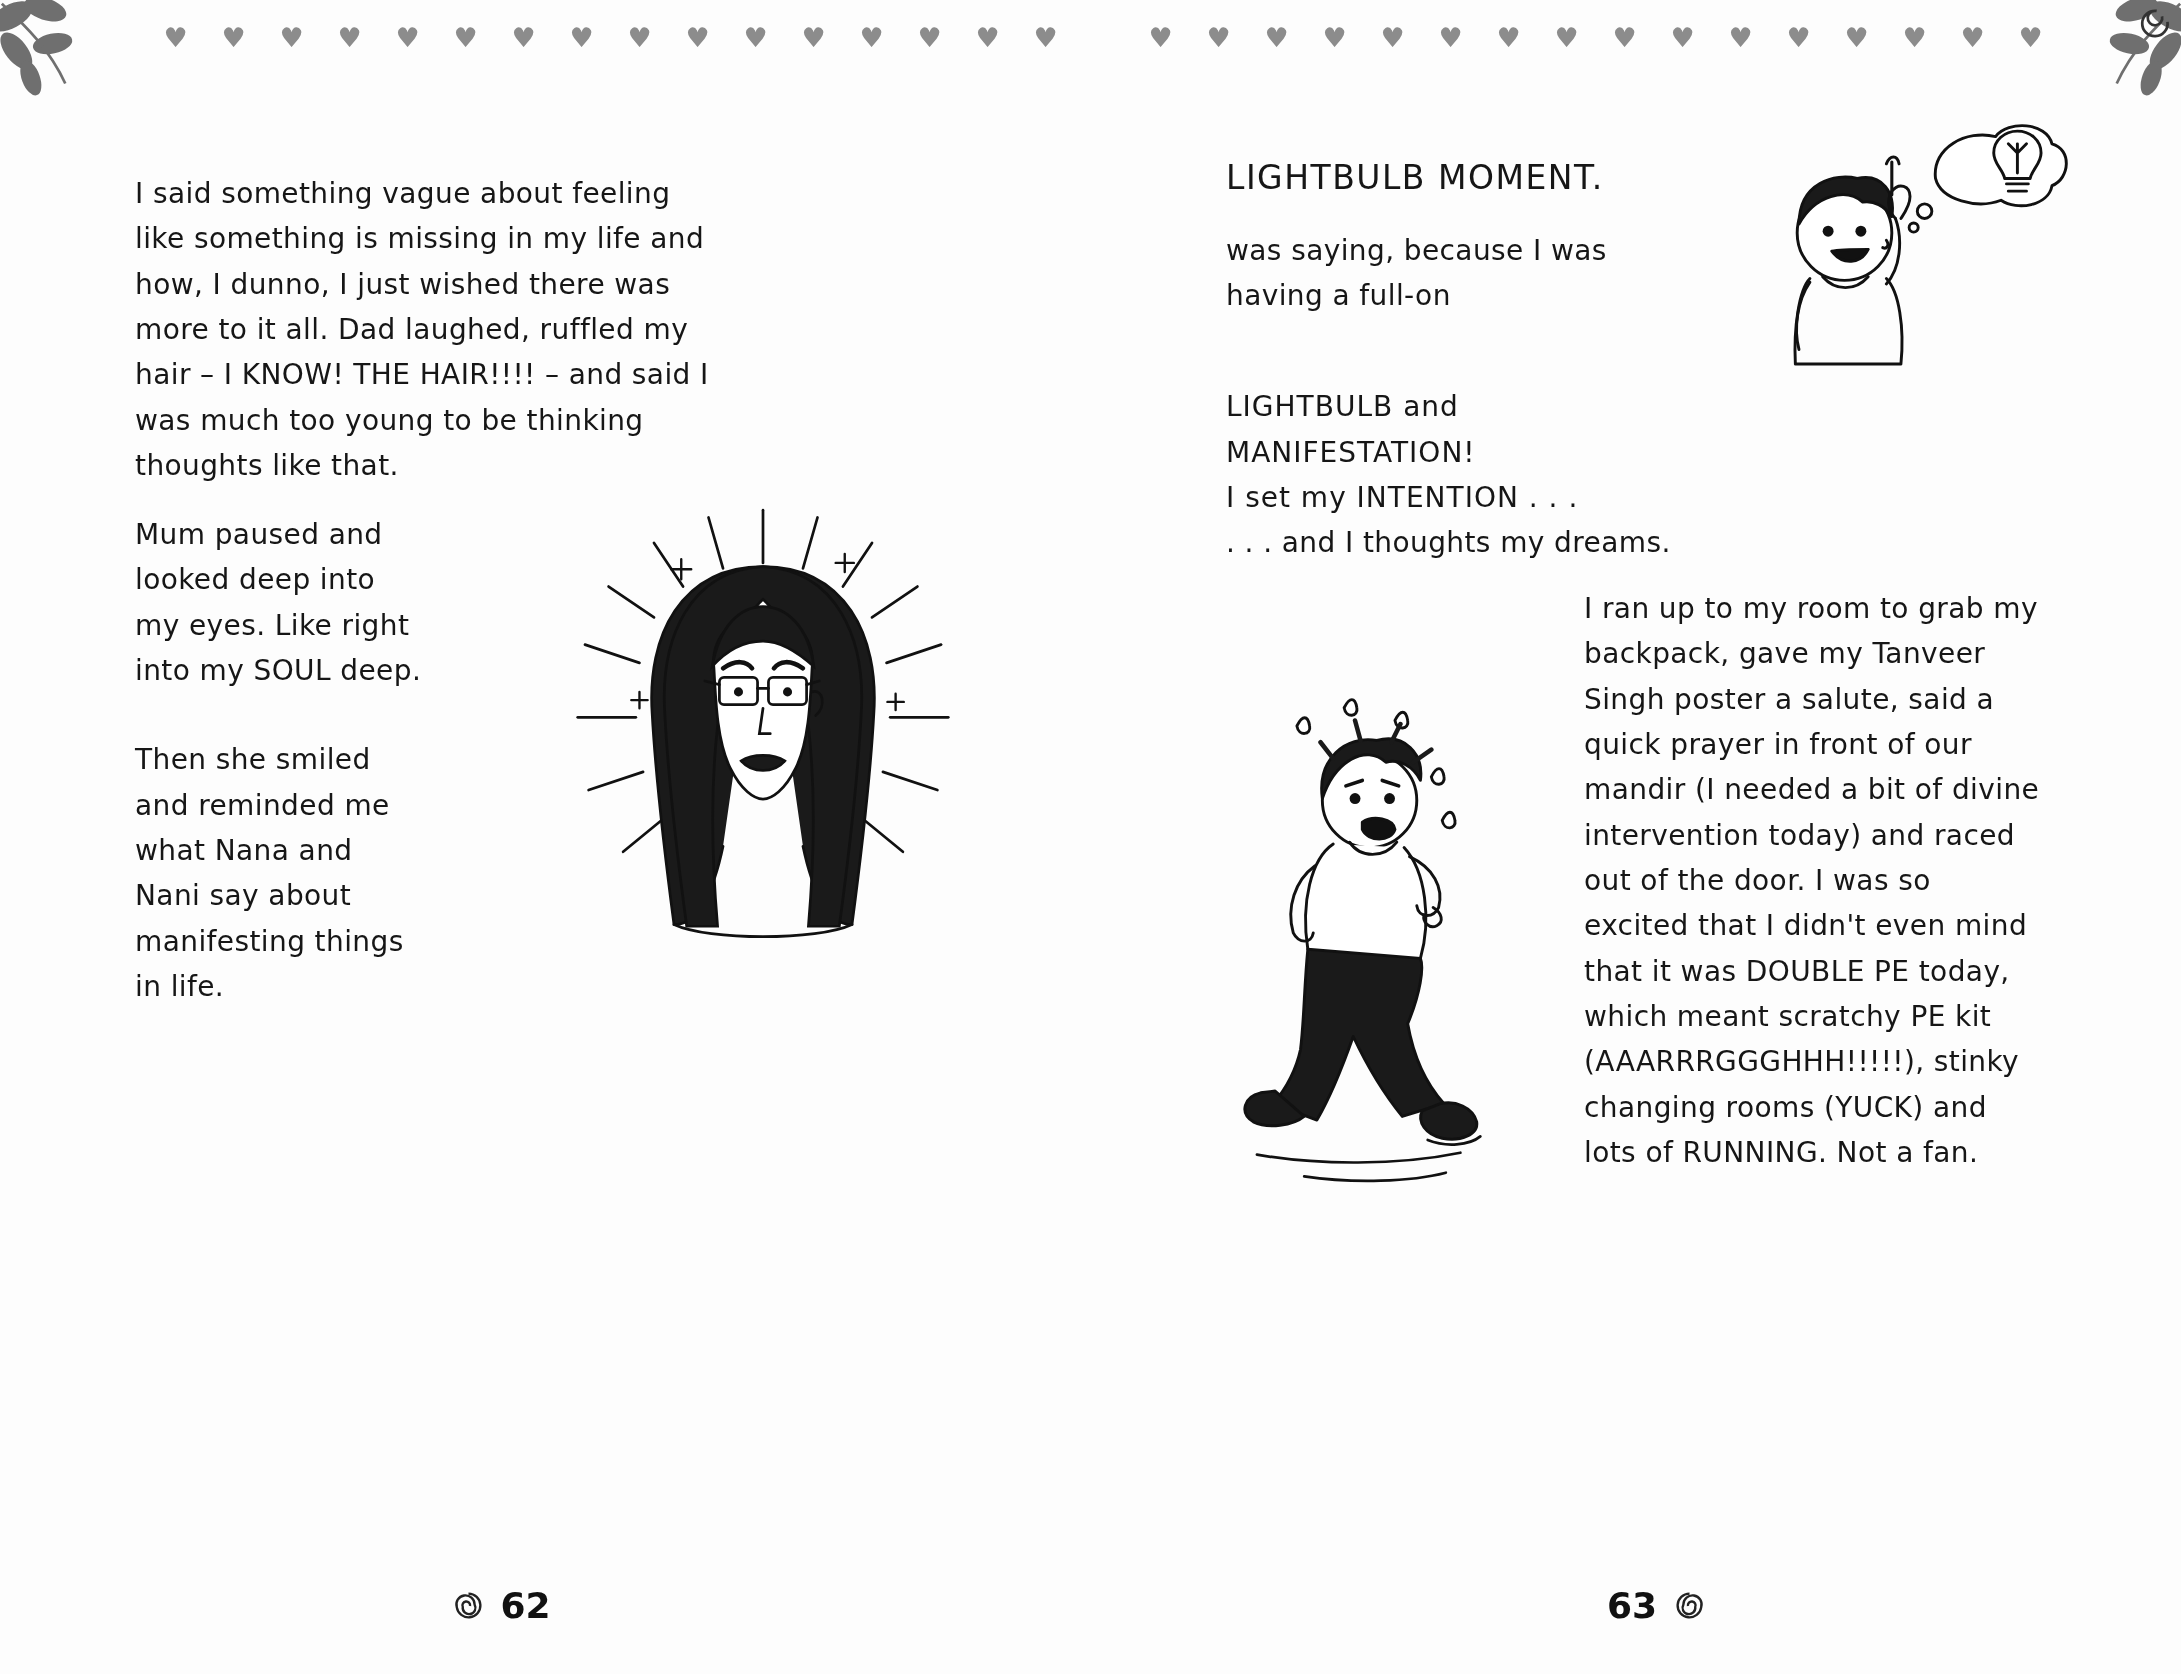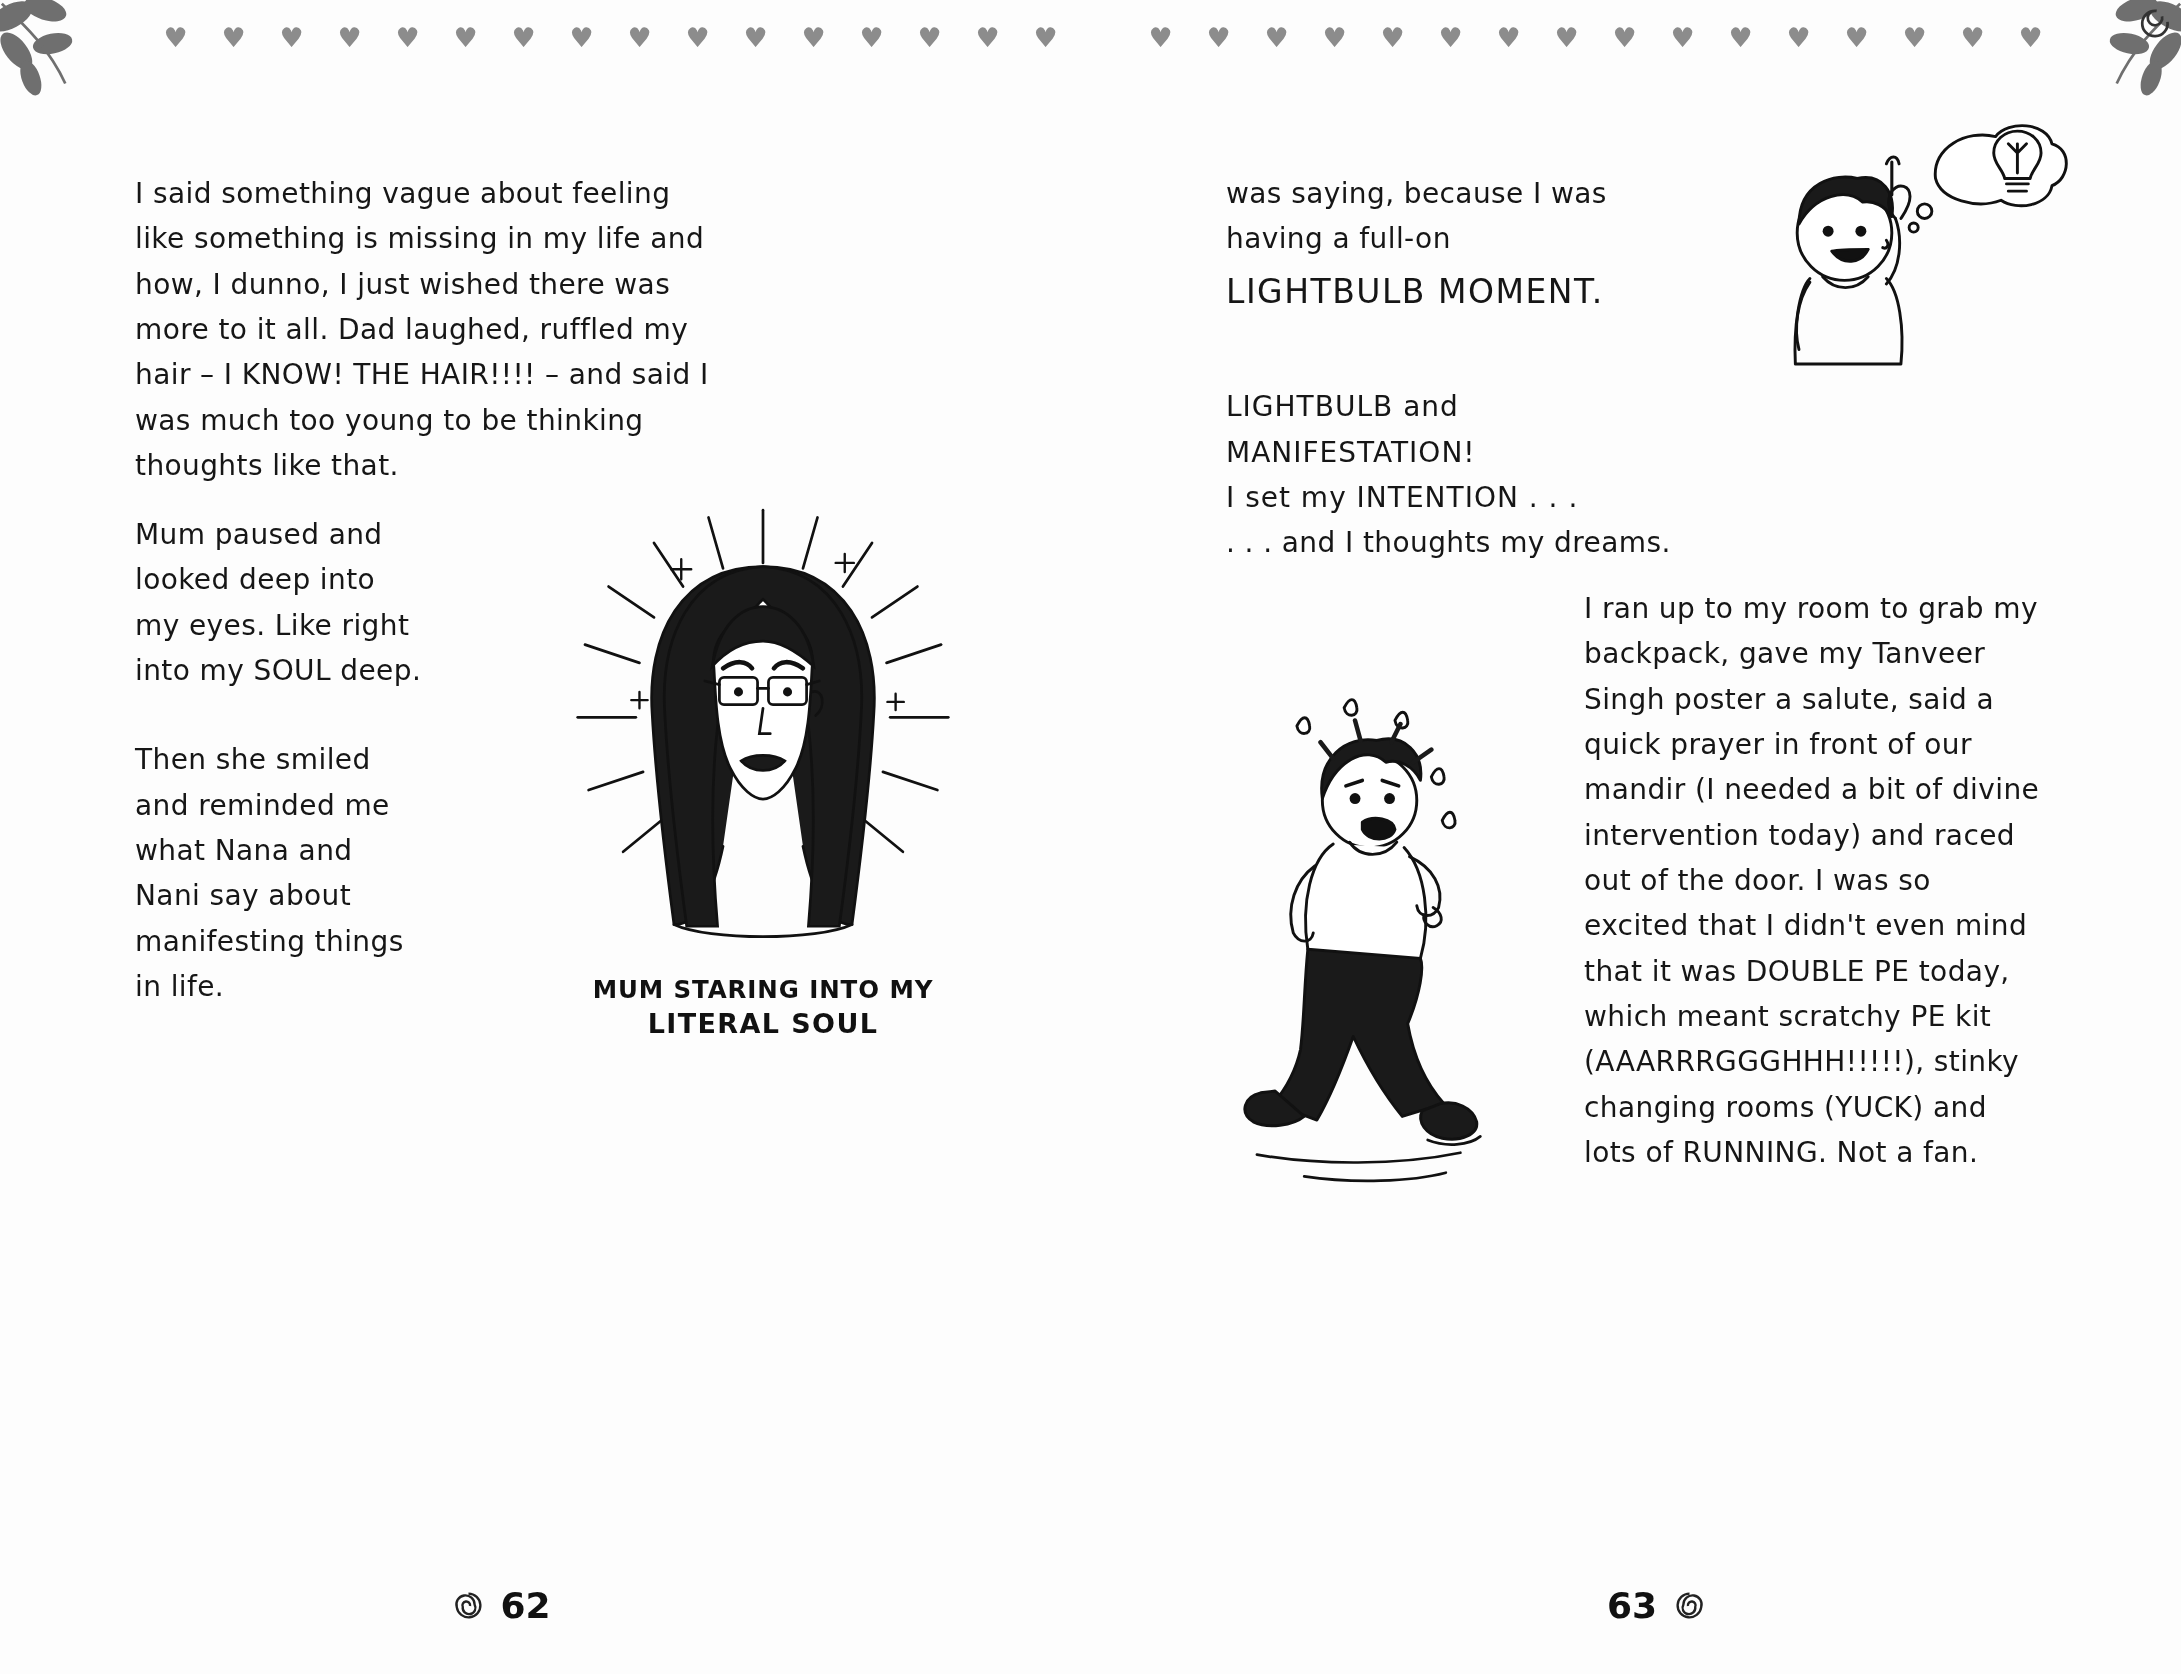--- a/index.html
+++ b/index.html
@@ -270,24 +270,20 @@
 
             <path d="M240 230 L236 258 L248 258"></path>
 
             <path d="M216 288 C 228 280, 252 280, 264 288 C 252 302, 228 302, 216 288 Z" fill="#1a1a1a"></path>
 
             <path d="M294 212 C 306 208, 310 228, 298 238"></path>
 
             <path d="M142 468 C 180 486, 300 486, 338 468"></path>
           </g>
         </svg>
-        <div class="caption">
-          <span>MUM STARING INTO MY</span>
-          <span class="l2">LITERAL SOUL</span>
-        </div>
       </div>
 
       <p class="para narrow2" style="width:291px;">Mum paused and looked deep into my eyes. Like right into my SOUL deep.</p>
       <div class="spacer-sm"></div>
       <p class="para" style="width:291px;">Then she smiled and reminded me what Nana and Nani say about manifesting things in life.</p>
       <div class="clear"></div>
     </div>
 
     <div class="col right">
 
@@ -325,22 +321,22 @@
             <path d="M196 178 C 212 160, 214 128, 206 106"></path>
             <path d="M206 106 C 198 98, 196 86, 202 76 C 210 66, 222 70, 222 82 C 222 92, 216 100, 212 106"></path>
             <path d="M202 80 L202 44" stroke-width="3.4"></path>
             <path d="M196 46 C 200 36, 208 36, 210 46"></path>
 
             <path d="M112 176 C 98 196, 94 228, 100 250"></path>
           </g>
         </svg>
       </div>
 
+      <p class="para big caps" style="width:436px; margin-top:-20px;">LIGHTBULB MOMENT.</p>
       <p class="para" style="width:391px;">was saying, because I was having a full-on</p>
-      <p class="para big caps" style="width:436px; margin-top:-20px;">LIGHTBULB MOMENT.</p>
 
       <div class="spacer-md"></div>
 
       <p class="para caps tight" style="width:391px;">LIGHTBULB and MANIFESTATION!</p>
       <p class="para caps tight" style="width:473px;">I set my INTENTION . . .</p>
       <p class="para tight" style="width:509px;">. . . and I thoughts my dreams.</p>
 
       <div class="spacer-sm"></div>
 
       <div class="illus wrapimg-left" style="width:336px; margin:107px 31px 0 -9px;">

